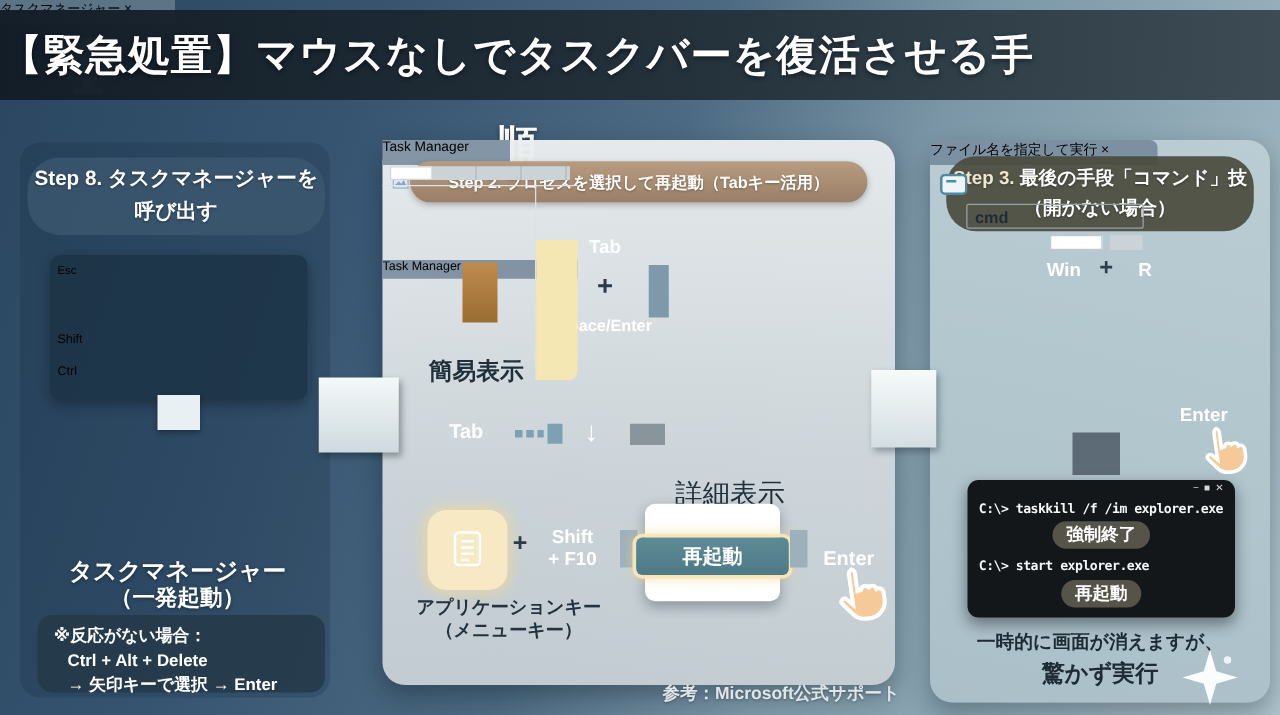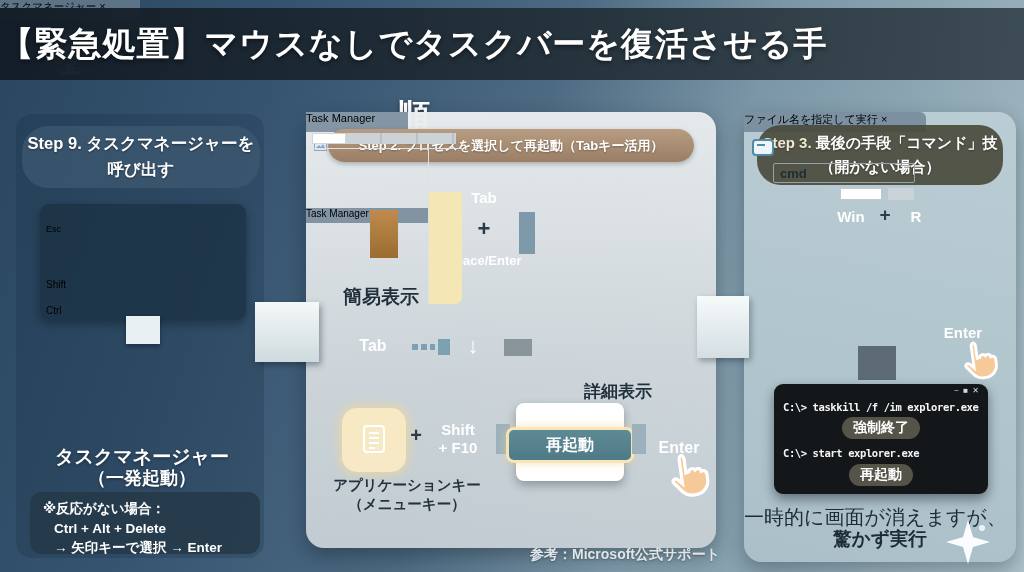--- a/index.html
+++ b/index.html
@@ -27,25 +27,25 @@
 <body>
 
 <div class="page">
 
   <div class="abs" style="left:0;top:8px;width:1024px;height:72px;background:linear-gradient(90deg,rgba(18,28,38,.97),rgba(48,62,70,.88))"></div>
   <div class="abs" style="left:0;top:8px;width:828px;height:72px;line-height:72px;text-align:center;font-size:33px;font-weight:800;color:#fff;letter-spacing:1px;text-shadow:0 2px 4px rgba(0,0,0,.5)">【緊急処置】マウスなしでタスクバーを復活させる手順</div>
 
   <div class="abs" style="left:16px;top:114px;width:248px;height:444px;border-radius:16px;background:rgba(16,36,54,.2)"></div>
 
   <div class="abs ctr" style="left:22px;top:126px;width:238px;height:62px;border-radius:26px;background:rgba(62,90,114,.72);flex-direction:column;color:#fff;font-weight:800;font-size:16.5px;line-height:1.55;text-shadow:0 1px 2px rgba(0,0,0,.4)">
-    <div class="nowrap">Step 9. タスクマネージャーを</div>
+    <div class="nowrap">Step 8. タスクマネージャーを</div>
     <div class="nowrap">呼び出す</div>
   </div>
 
-  <div class="abs" id="kb" style="left:40px;top:204px;width:206px;height:116px;background:rgba(28,50,68,.8);border-radius:9px;padding:20px 6px;display:flex;flex-direction:column;gap:15px;box-shadow:0 4px 10px rgba(0,0,0,.3)">
+  <div class="abs" id="kb" style="left:40px;top:204px;width:206px;height:116px;background:rgba(28,50,68,.8);border-radius:9px;padding:7px 6px;display:flex;flex-direction:column;gap:15px;box-shadow:0 4px 10px rgba(0,0,0,.3)">
       <div class="kbrow">
         <div class="kbkey kbgold" style="flex: 0 0 24px; font-size: 9px;">Esc</div>
         <div class="kbkey"></div>
         <div class="kbkey"></div>
         <div class="kbkey"></div>
         <div class="kbkey"></div>
         <div class="kbkey"></div>
         <div class="kbkey"></div>
         <div class="kbkey"></div>
         <div class="kbkey"></div>
@@ -168,21 +168,21 @@
       <div class="sq" style="left:10px;top:84px;width:9px;height:9px"></div>
       <div class="bar" style="left:25px;top:85px;width:42px;height:7px"></div>
       <div class="sq" style="left:10px;top:105px;width:9px;height:9px"></div>
       <div class="bar" style="left:25px;top:106px;width:54px;height:7px"></div>
       <div class="sq" style="left:10px;top:126px;width:9px;height:9px"></div>
       <div class="bar" style="left:25px;top:127px;width:32px;height:7px"></div>
       <div class="abs darr" style="left:64px;top:98px;width:28px;height:48px;background:linear-gradient(180deg,#c08b4d,#9a6c33)"></div>
       <div class="sq" style="left:10px;top:177px;width:9px;height:9px"></div>
       <div class="bar" style="left:25px;top:178px;width:44px;height:7px"></div>
     </div>
-    <div class="abs" style="left:234px;top:268px;width:156px;text-align:center;font-size:17px;font-weight:700;color:#1f2f3b">詳細表示</div>
+    <div class="abs" style="left:234px;top:268px;width:156px;font-size:22px;font-weight:400;color:#1f2f3b">詳細表示</div>
 
     <div class="abs key" style="left:34px;top:210px;width:66px;height:48px;font-size:16px">Tab</div>
     <div class="abs" style="left:106px;top:227px;width:38px;height:16px;display:flex;align-items:center;gap:3px">
       <span style="width:6px;height:6px;background:#7ca1b3"></span>
         <span style="width:6px;height:6px;background:#7ca1b3"></span>
         <span style="width:6px;height:6px;background:#7ca1b3"></span>
       <span class="tri" style="width:12px;height:16px;background:#7ca1b3;display:inline-block"></span>
     </div>
     <div class="abs key" style="left:142px;top:210px;width:50px;height:48px;font-size:22px">↓</div>
     <div class="abs rarr" style="left:198px;top:227px;width:28px;height:17px;background:#8a949b"></div>
@@ -253,21 +253,21 @@
     <div class="abs darr" style="left:114px;top:234px;width:38px;height:34px;background:#5c6b76"></div>
 
     <div class="abs" style="left:30px;top:272px;width:214px;height:110px;background:#141719;border-radius:9px;box-shadow:0 5px 12px rgba(5,12,18,.45)">
       <div class="abs" style="right:8px;top:2px;font-size:8px;color:#d4d9dc;letter-spacing:1px">− ■ ✕</div>
       <div class="abs nowrap" style="left:9px;top:17px;font:bold 10.5px 'DejaVu Sans Mono',monospace;color:#f4f6f7;letter-spacing:-0.4px">C:\&gt; taskkill /f /im explorer.exe</div>
       <div class="abs nowrap" style="left:50%;transform:translateX(-50%);top:33px;padding:2px 11px;background:#565349;border-radius:11px;font-size:14px;font-weight:800;color:#fff">強制終了</div>
       <div class="abs nowrap" style="left:9px;top:63px;font:bold 10.5px 'DejaVu Sans Mono',monospace;color:#f4f6f7;letter-spacing:-0.4px">C:\&gt; start explorer.exe</div>
       <div class="abs nowrap" style="left:50%;transform:translateX(-50%);top:80px;padding:2px 11px;background:#565349;border-radius:11px;font-size:14px;font-weight:800;color:#fff">再起動</div>
     </div>
 
-    <div class="abs nowrap" style="left:0;top:392px;width:272px;font-size:20px;font-weight:400;color:#1d2b34">一時的に画面が消えますが、</div>
+    <div class="abs nowrap" style="left:0;top:392px;width:272px;text-align:center;font-size:15px;font-weight:700;color:#1d2b34">一時的に画面が消えますが、</div>
     <div class="abs nowrap" style="left:0;top:414px;width:272px;text-align:center;font-size:18.5px;font-weight:800;color:#1d2b34">驚かず実行</div>
 
     <svg class="abs" style="left:200px;top:406px" width="48" height="48" viewBox="0 0 48 48">
       <path d="M24 2 L29 19 L46 24 L29 29 L24 46 L19 29 L2 24 L19 19 Z" fill="#fff" opacity=".95"></path>
       <circle cx="38" cy="10" r="3" fill="#fff" opacity=".8"></circle>
     </svg>
   </div>
 </div>
 
 </body></html>

